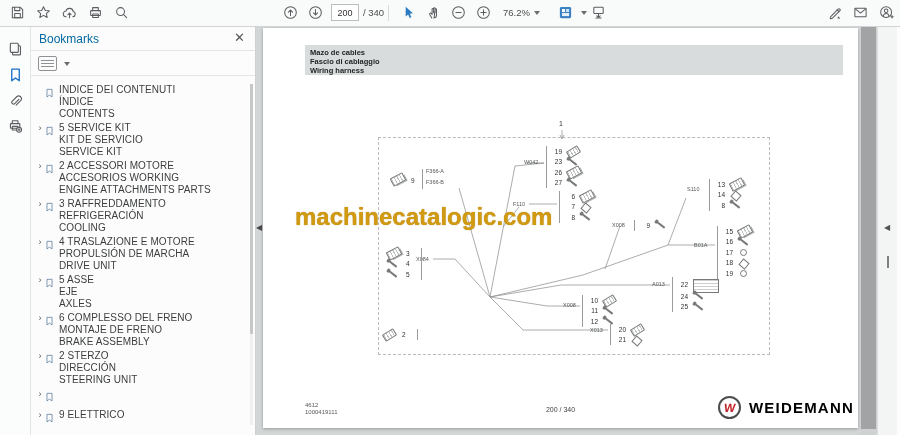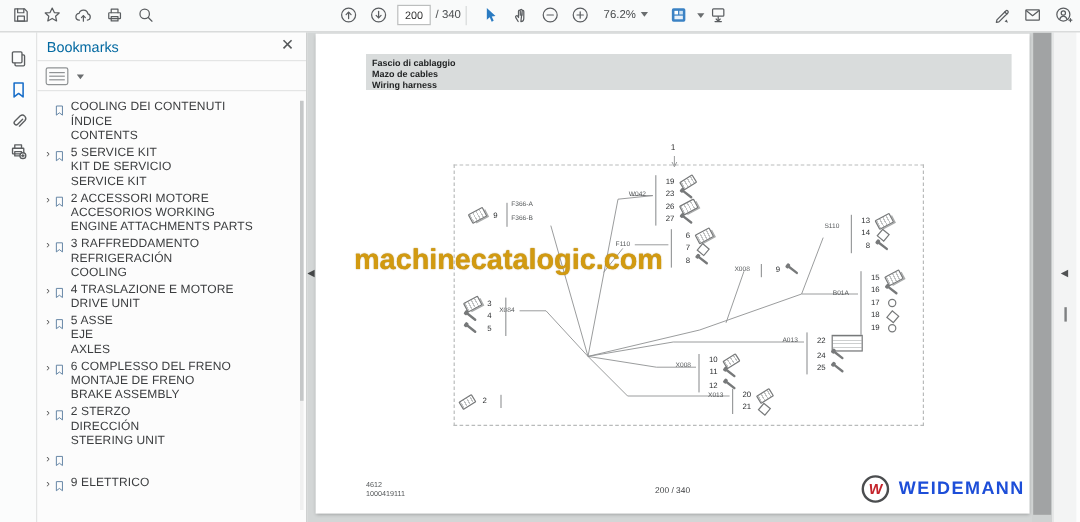--- a/index.html
+++ b/index.html
@@ -96,21 +96,21 @@
   .f366 .bar{position:absolute;left:33px;top:-2px;width:1px;height:20px;background:#9a9c9d;}
   .f366 .l1{position:absolute;left:37px;top:-3px;font-size:5.5px;color:#55585a;white-space:nowrap;}
   .f366 .l2{position:absolute;left:37px;top:8px;font-size:5.5px;color:#55585a;white-space:nowrap;}
   
   .fcode{position:absolute;left:42px;top:374px;font-size:6px;line-height:7px;color:#55585a;}
   .fpage{position:absolute;left:0;right:0;top:378px;text-align:center;font-size:7px;color:#3c3e40;}
   .brand{position:absolute;left:455px;top:368px;display:flex;align-items:center;}
   .bcircle{width:19px;height:19px;border:2.5px solid #4b4d4f;border-radius:50%;background:#fff;
            display:flex;align-items:center;justify-content:center;}
   .bw{font-size:12px;font-weight:bold;color:#c4232a;transform:skewX(-8deg);line-height:1;}
-  .bname{margin-left:8px;font-size:15px;font-weight:bold;color:#1d4ed8;letter-spacing:1.2px;}
+  .bname{margin-left:8px;font-size:15px;font-weight:bold;color:#000000;letter-spacing:1.2px;}
   
   .vscroll{position:absolute;left:860px;top:26px;bottom:0;width:17px;background:#cfd2d2;z-index:20;}
   .vscroll .th{position:absolute;left:1px;right:1px;top:1px;bottom:6px;background:#a1a3a4;}
   .rpanel{position:absolute;left:877px;right:0;top:26px;bottom:0;background:#f3f4f4;
           border-left:1px solid #dddede;box-shadow:inset -3px 0 0 #fdfdfd;z-index:20;}
   .collapseR{position:absolute;left:6px;top:197px;font-size:8px;color:#515354;}
   .rhandle{position:absolute;left:9px;top:230px;width:2px;height:12px;background:#7e8082;}
 </style>
 </head>
 <body>
@@ -273,21 +273,21 @@
       <span class="caret" style="position:absolute;left:21px;top:5px"></span>
     </div>
     <div class="bdiv" style="top:49px"></div>
     <div class="blist">
         <div class="bi">
           <span class="chev"></span>
           <span class="bico"><svg viewBox="0 0 16 16" style="width:9px;height:12px;fill:none;stroke:#5e80a0;stroke-width:1.4">
               <path d="M3.5 1.5h9v13.5l-4.5-3.4-4.5 3.4z"></path>
             </svg></span>
           <div class="btxt">
-            <div>COOLING DEI CONTENUTI</div>
+            <div>INDICE DEI CONTENUTI</div>
             <div>ÍNDICE</div>
             <div>CONTENTS</div>
           </div>
         </div>
         <div class="bi">
           <span class="chev">›</span>
           <span class="bico"><svg viewBox="0 0 16 16" style="width:9px;height:12px;fill:none;stroke:#5e80a0;stroke-width:1.4">
               <path d="M3.5 1.5h9v13.5l-4.5-3.4-4.5 3.4z"></path>
             </svg></span>
           <div class="btxt">
@@ -318,20 +318,21 @@
             <div>COOLING</div>
           </div>
         </div>
         <div class="bi">
           <span class="chev">›</span>
           <span class="bico"><svg viewBox="0 0 16 16" style="width:9px;height:12px;fill:none;stroke:#5e80a0;stroke-width:1.4">
               <path d="M3.5 1.5h9v13.5l-4.5-3.4-4.5 3.4z"></path>
             </svg></span>
           <div class="btxt">
             <div>4 TRASLAZIONE E MOTORE</div>
+            <div>PROPULSIÓN DE MARCHA</div>
             <div>DRIVE UNIT</div>
           </div>
         </div>
         <div class="bi">
           <span class="chev">›</span>
           <span class="bico"><svg viewBox="0 0 16 16" style="width:9px;height:12px;fill:none;stroke:#5e80a0;stroke-width:1.4">
               <path d="M3.5 1.5h9v13.5l-4.5-3.4-4.5 3.4z"></path>
             </svg></span>
           <div class="btxt">
             <div>5 ASSE</div>
@@ -380,22 +381,22 @@
     <div class="pscroll">
         <div class="th"></div>
       </div>
   </div>
 
   <div class="canvas">
     <div class="collapseL">◀</div>
 
     <div class="page">
       <div class="phead">
+        <div>Mazo de cables</div>
         <div>Fascio di cablaggio</div>
-        <div>Mazo de cables</div>
         <div>Wiring harness</div>
       </div>
 
       <div class="dbox"></div>
 
       <svg class="dlines">
         <polyline points="263,135 281,135"></polyline>
         <polyline points="281,135 252,138 227,269"></polyline>
         <polyline points="196,160 227,269"></polyline>
         <polyline points="170,231 192,231 227,269"></polyline>

